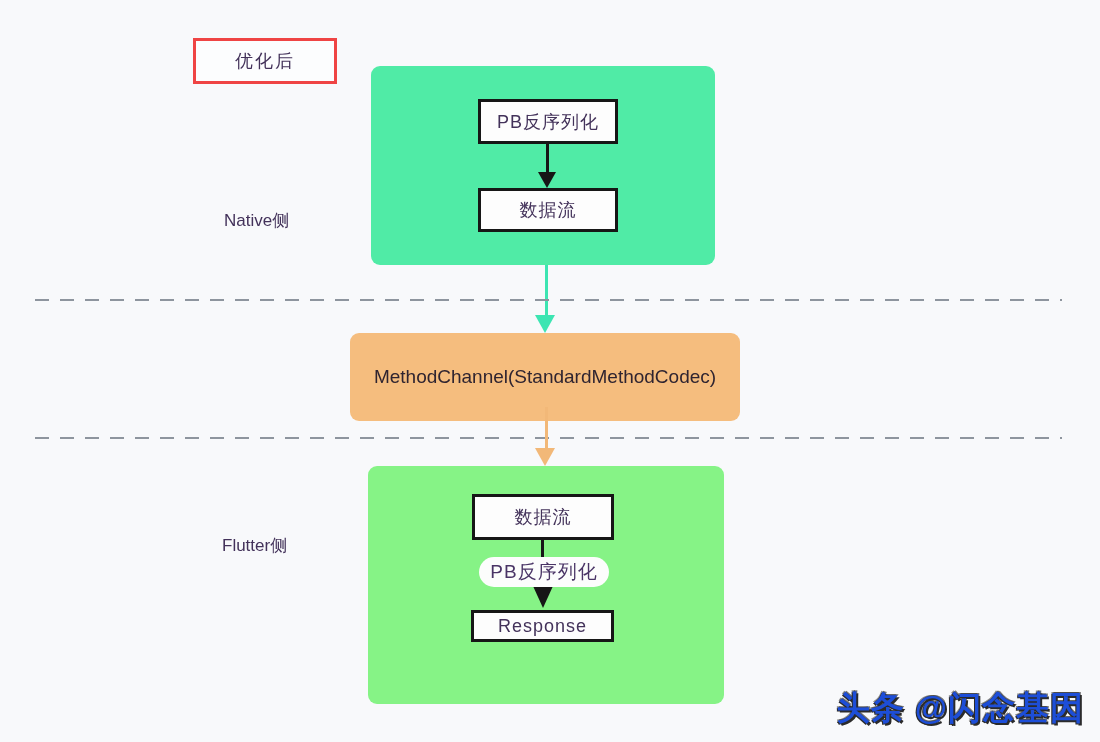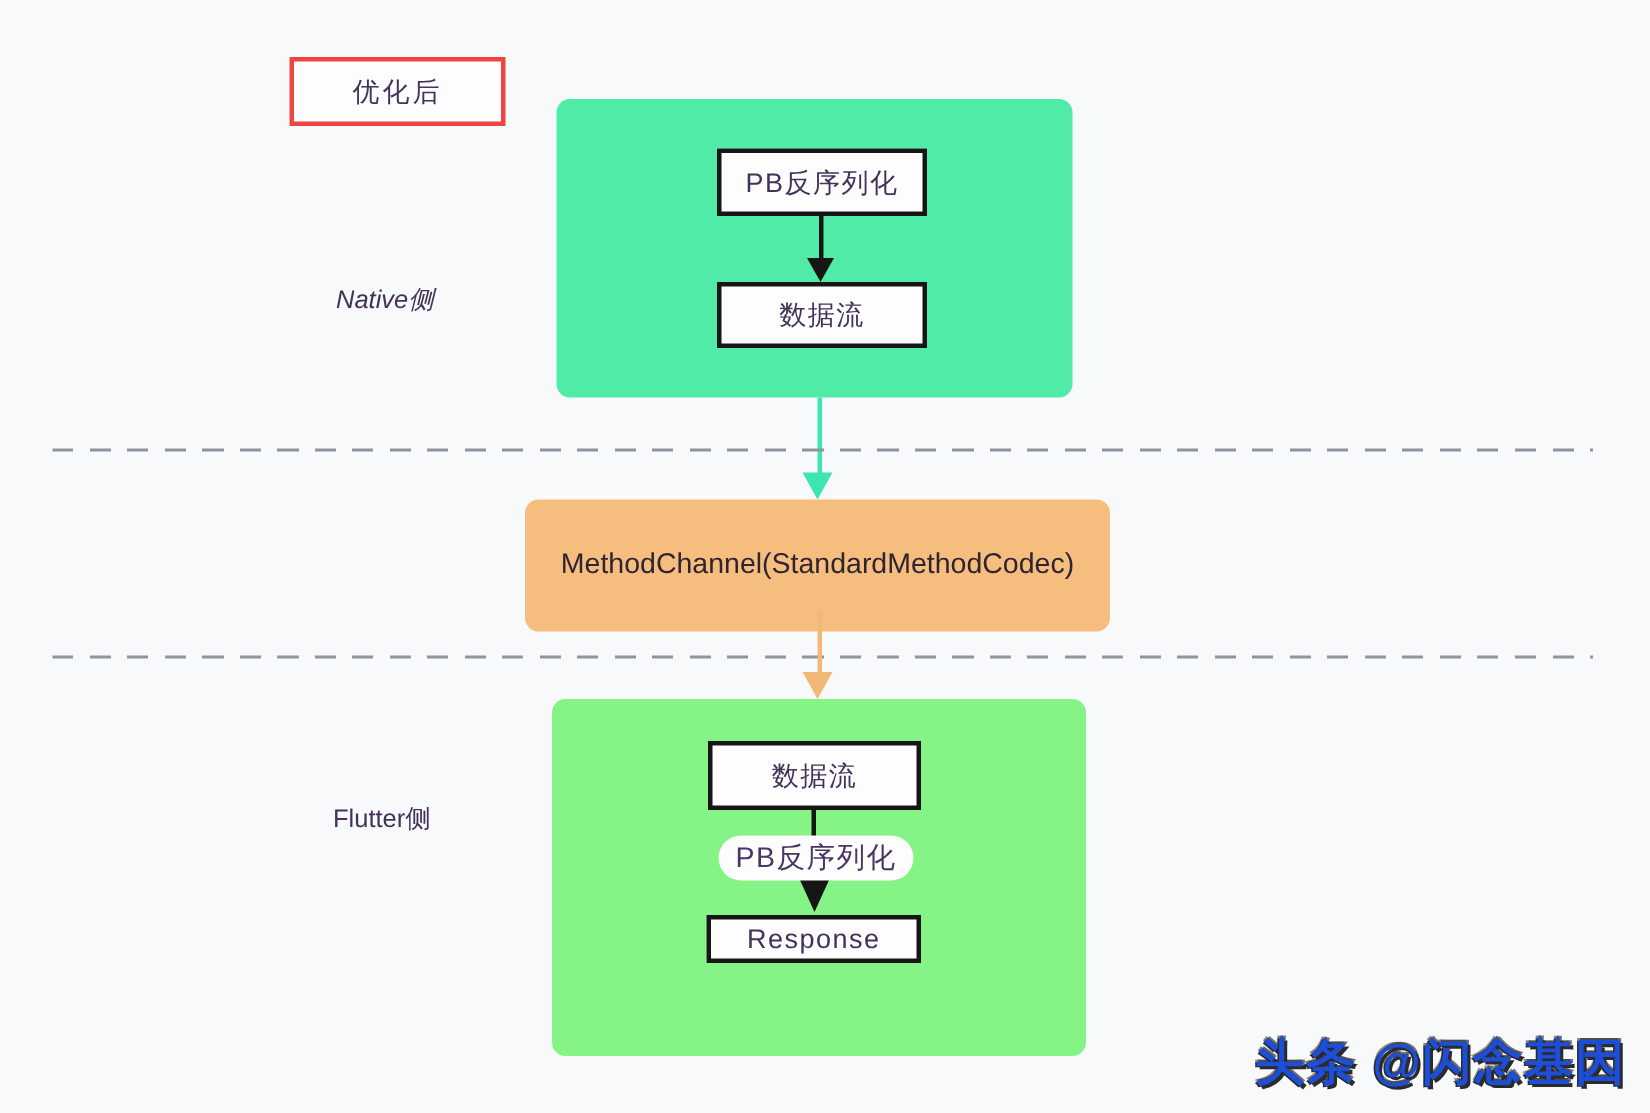--- a/index.html
+++ b/index.html
@@ -18,21 +18,21 @@
   .badge{
     position:absolute;left:193px;top:38px;width:138px;height:40px;
     border:3px solid #ef4444;background:#fcfdfe;
     display:flex;align-items:center;justify-content:center;
     font-size:18px;color:#43325A;letter-spacing:2px;
   }
   
   .lane-label{
     position:absolute;font-size:17px;color:#43325A;
   }
-  .lane-label.native{left:224px;top:188px;font-style:italic;}
+  .lane-label.native{left:224px;top:209px;}
   .lane-label.flutter{left:222px;top:498px;margin-top:36px;}
   
   .group{
     position:absolute;border-radius:9px;
   }
   .group.native{left:371px;top:66px;width:344px;height:199px;background:#50EBA6;}
   .group.flutter{left:368px;top:466px;width:356px;height:238px;background:#86F386;}
   
   .node{
     position:absolute;background:#fdfdfd;border:3px solid #161616;

